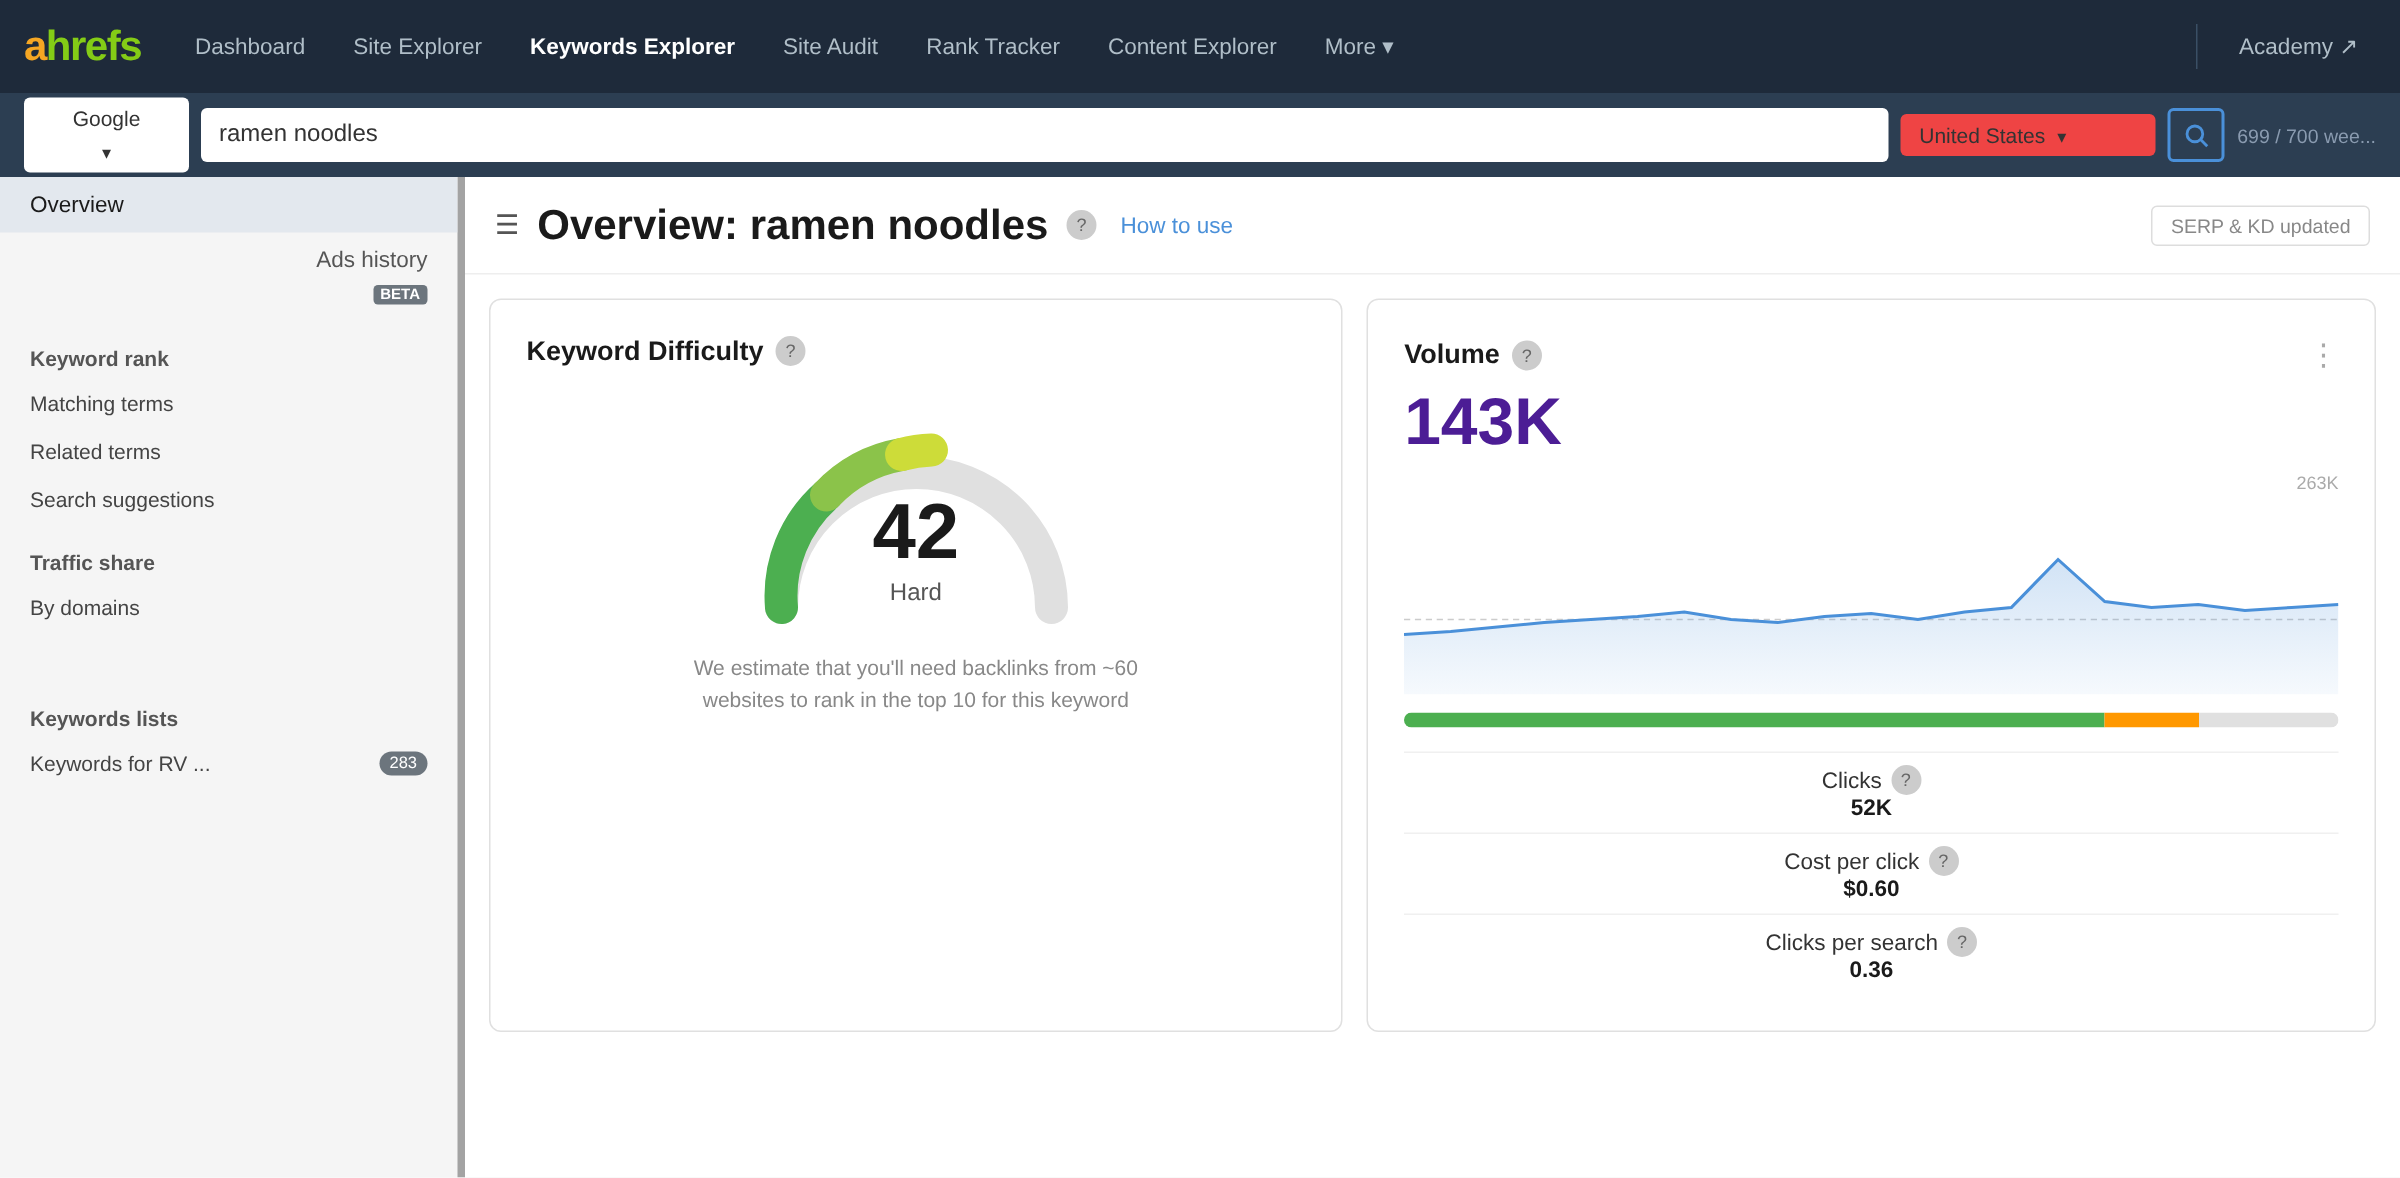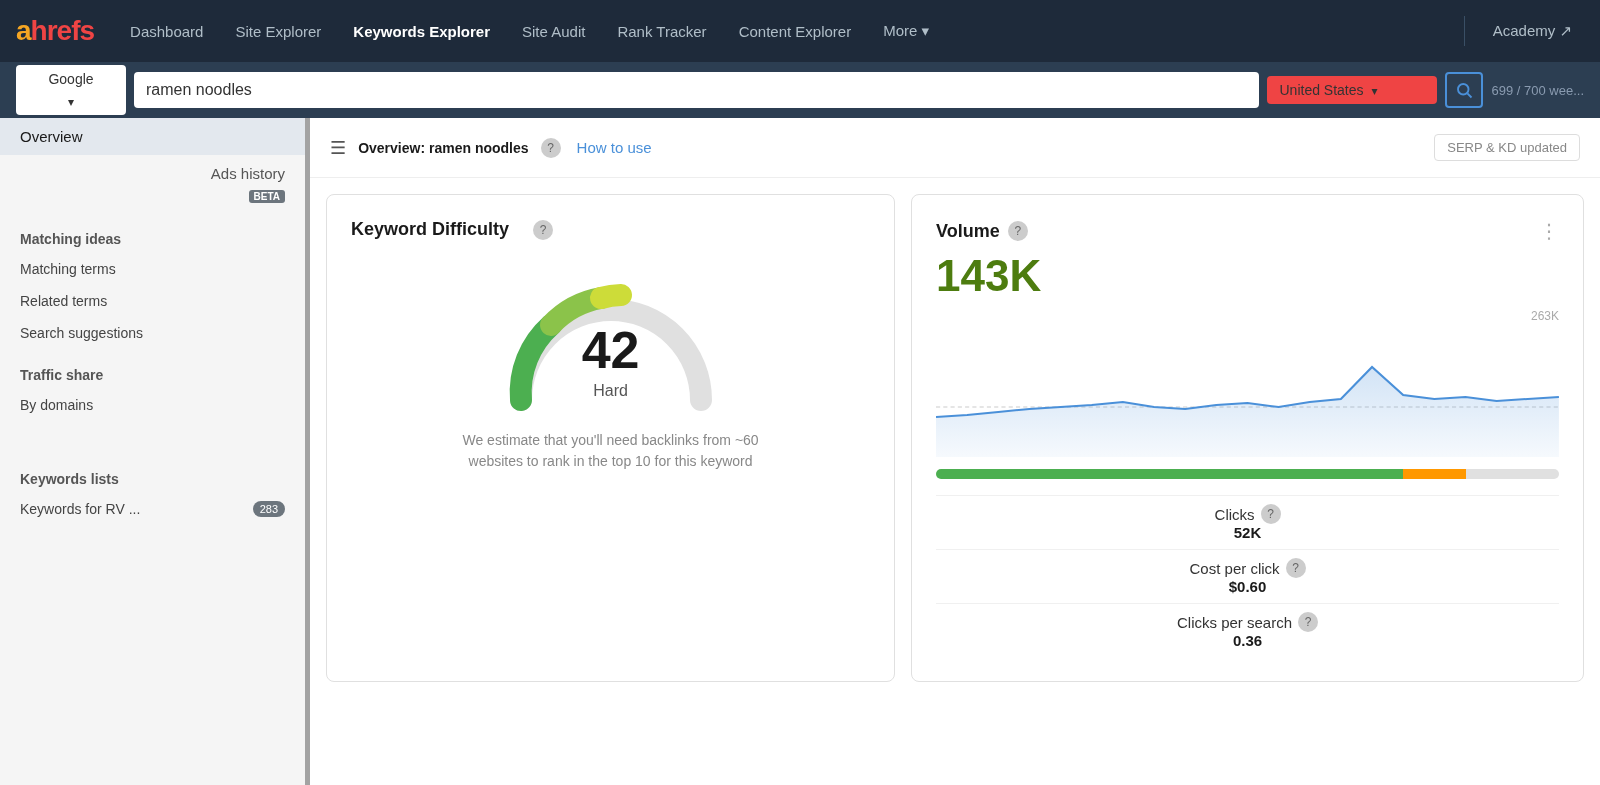--- a/index.html
+++ b/index.html
@@ -196,21 +196,21 @@
       border-bottom: 1px solid #eee;
       gap: 12px;
       background: #fff;
     }
     .menu-icon {
       color: #555;
       font-size: 18px;
       cursor: pointer;
     }
     .page-title {
-      font-size: 14px;
+      font-size: 28px;
       font-weight: 700;
       color: #1a1a1a;
     }
     .help-icon {
       width: 20px;
       height: 20px;
       border-radius: 50%;
       background: #ccc;
       display: flex;
       align-items: center;
@@ -249,22 +249,22 @@
       border: 1px solid #e0e0e0;
       border-radius: 8px;
       margin: 16px 8px 16px 16px;
       padding: 24px;
       display: flex;
       flex-direction: column;
       align-items: center;
     }
     .kd-header {
       display: flex;
-      align-items: flex-end;
-      gap: 24px;
+      align-items: flex-start;
+      gap: 8px;
       align-self: flex-start;
       margin-bottom: 20px;
     }
     .kd-title {
       font-size: 18px;
       font-weight: 600;
       color: #1a1a1a;
     }
 
     
@@ -328,21 +328,21 @@
     }
     .volume-more {
       margin-left: auto;
       color: #aaa;
       cursor: pointer;
       font-size: 20px;
     }
     .volume-number {
       font-size: 44px;
       font-weight: 700;
-      color: #4d7c0f;
+      color: #4c1d95;
       margin-bottom: 8px;
     }
     .volume-max-label {
       font-size: 12px;
       color: #aaa;
       text-align: right;
       margin-bottom: 4px;
     }
 
     
@@ -406,21 +406,21 @@
     .chevron-down::after {
       content: '▾';
       font-size: 12px;
     }
   </style>
 </head>
 <body>
 
 <nav class="top-nav">
   <div class="logo">
-    <span>a</span><span style="color:#ef4444">hrefs</span>
+    <span>a</span><span style="color:#84cc16">hrefs</span>
   </div>
   <div class="nav-item">Dashboard</div>
   <div class="nav-item">Site Explorer</div>
   <div class="nav-item active">Keywords Explorer</div>
   <div class="nav-item">Site Audit</div>
   <div class="nav-item">Rank Tracker</div>
   <div class="nav-item">Content Explorer</div>
   <div class="nav-item">More ▾</div>
   <div class="nav-separator"></div>
   <div style="width:1px;height:30px;background:#3a4f65;margin:0 8px;"></div>
@@ -449,21 +449,21 @@
 </div>
 
 <div class="main-layout">
 
   <div class="sidebar">
     <div class="sidebar-item active">Overview</div>
     <div class="sidebar-ads">
       <span>Ads history</span>
       <span class="beta-badge">BETA</span>
     </div>
-    <div class="sidebar-section-label">Matching ideas</div>
+    <div class="sidebar-section-label">Keyword rank</div>
     <div class="sidebar-sub-item">
       <span>Matching terms</span>
     </div>
     <div class="sidebar-sub-item">
       <span>Related terms</span>
     </div>
     <div class="sidebar-sub-item">
       <span>Search suggestions</span>
     </div>
     <div class="sidebar-section-label">Traffic share</div>

